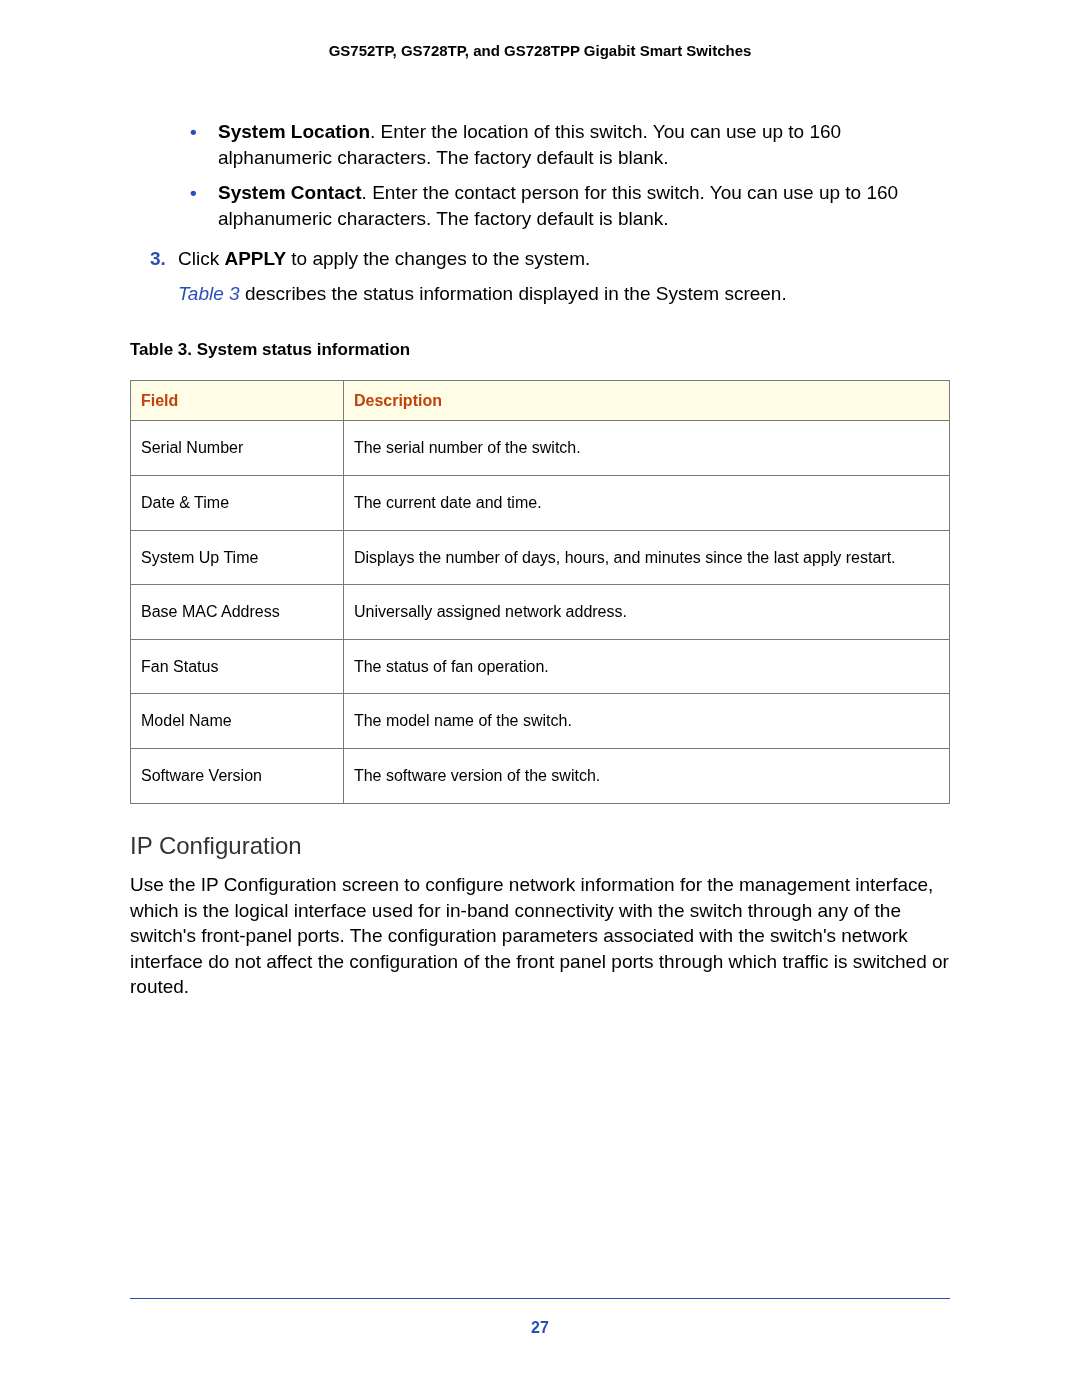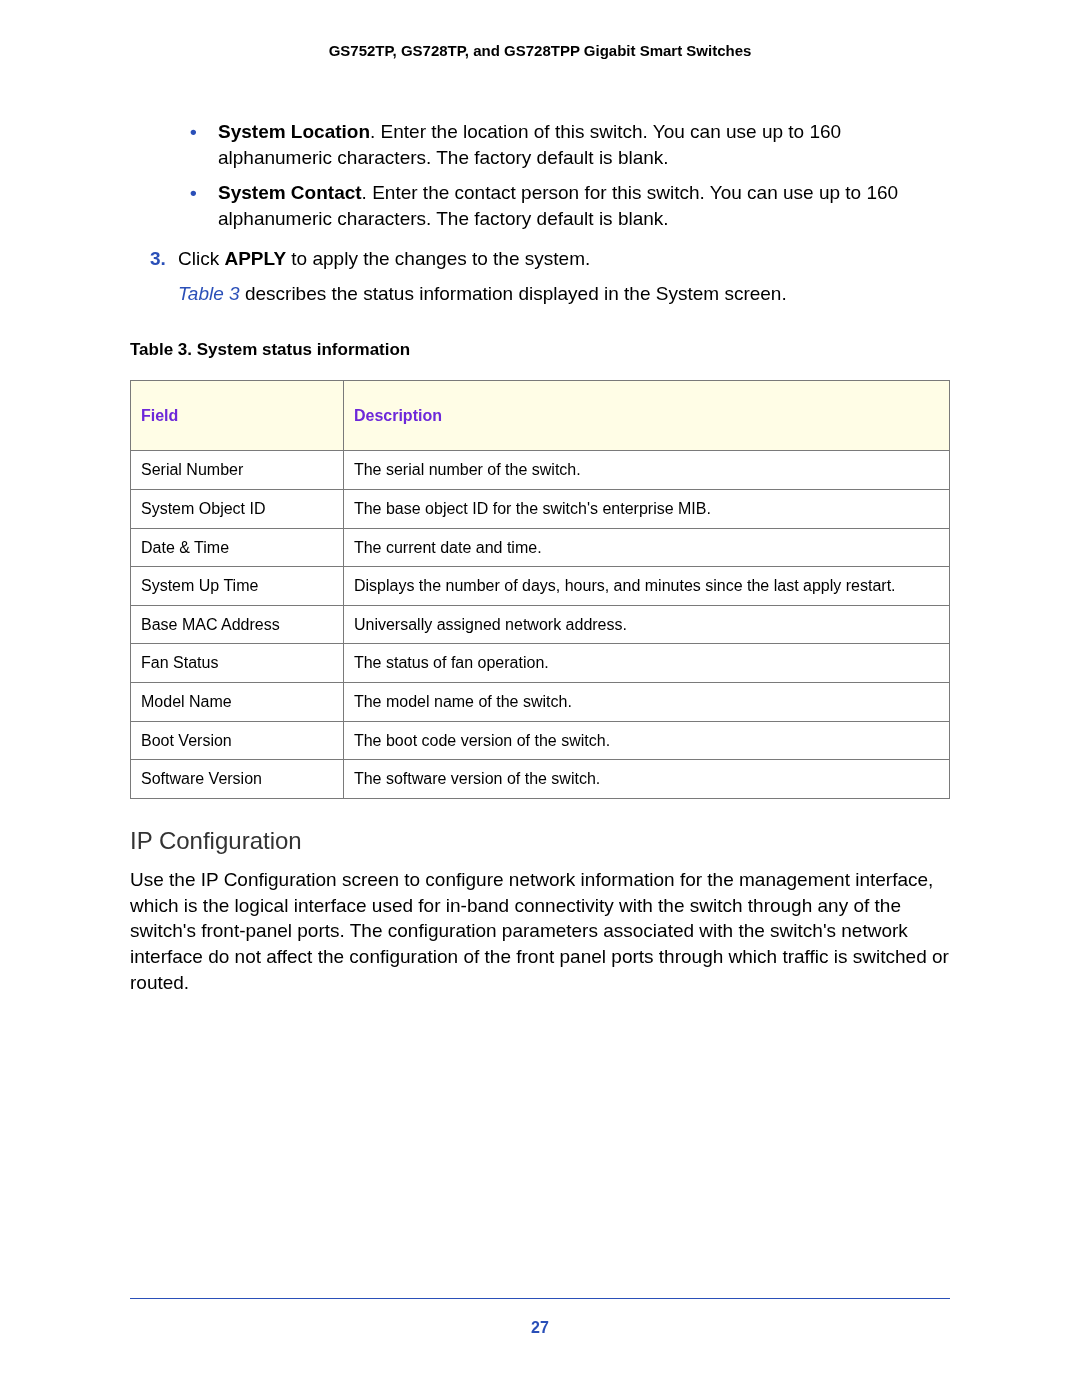--- a/index.html
+++ b/index.html
@@ -74,26 +74,26 @@
     width: 100%;
     font-size: 16px;
   }
   table.info th, table.info td {
     border: 1px solid #7a7a7a;
     text-align: left;
     vertical-align: top;
   }
   table.info th {
     background: #fffde6;
-    color: #6d28d9;
-    font-weight: bold;
-    padding: 24px 10px;
+    color: #c2410c;
+    font-weight: bold;
+    padding: 9px 10px;
   }
   table.info td {
-    padding: 8px 10px;
+    padding: 16px 10px;
     line-height: 1.35;
   }
   table.info col.c1 { width: 26%; }
   table.info col.c2 { width: 74%; }
   h2.section {
     font-family: "Trebuchet MS", "Segoe UI", Arial, sans-serif;
     font-weight: normal;
     font-size: 24px;
     color: #333;
     margin: 26px 0 10px 0;
@@ -160,46 +160,38 @@
           <th>Field</th>
           <th>Description</th>
         </tr>
       </thead>
       <tbody>
         <tr>
           <td>Serial Number</td>
           <td>The serial number of the switch.</td>
         </tr>
         <tr>
-          <td>System Object ID</td>
-          <td>The base object ID for the switch's enterprise MIB.</td>
-        </tr>
-        <tr>
           <td>Date &amp; Time</td>
           <td>The current date and time.</td>
         </tr>
         <tr>
           <td>System Up Time</td>
           <td>Displays the number of days, hours, and minutes since the last apply restart.</td>
         </tr>
         <tr>
           <td>Base MAC Address</td>
           <td>Universally assigned network address.</td>
         </tr>
         <tr>
           <td>Fan Status</td>
           <td>The status of fan operation.</td>
         </tr>
         <tr>
           <td>Model Name</td>
           <td>The model name of the switch.</td>
-        </tr>
-        <tr>
-          <td>Boot Version</td>
-          <td>The boot code version of the switch.</td>
         </tr>
         <tr>
           <td>Software Version</td>
           <td>The software version of the switch.</td>
         </tr>
       </tbody>
     </table>
 
     <h2 class="section">IP Configuration</h2>
 

